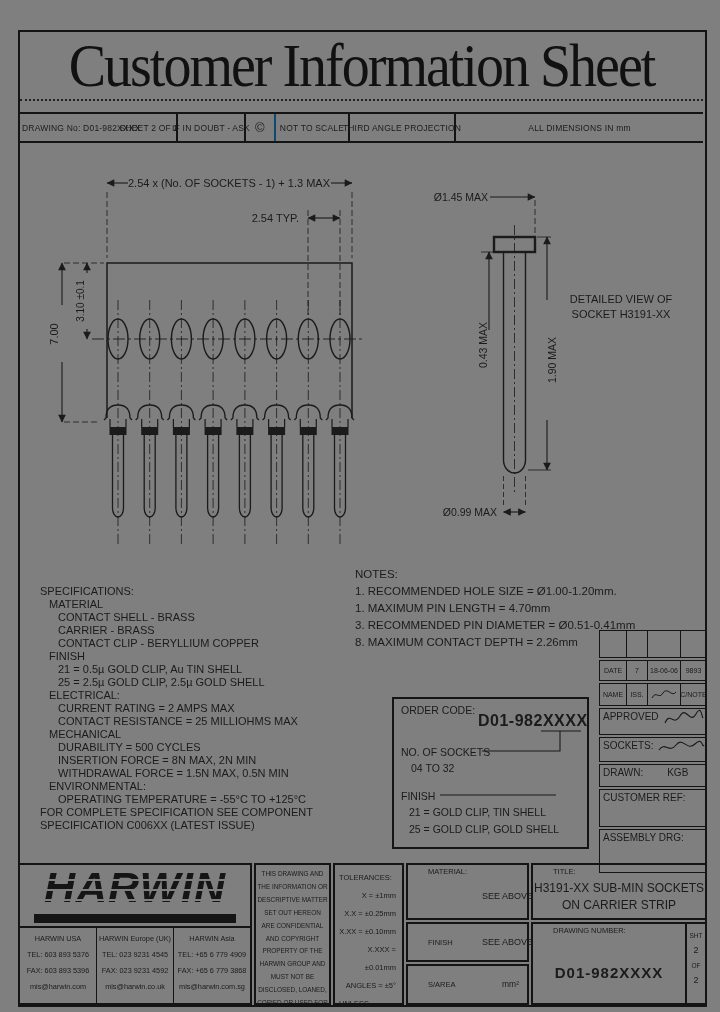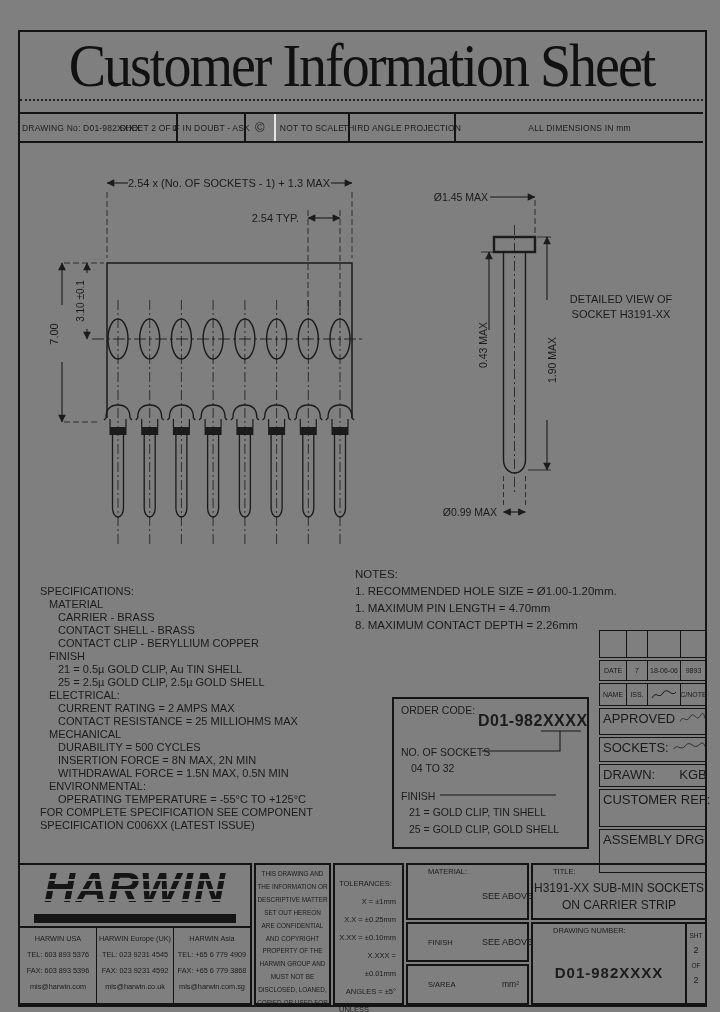--- a/index.html
+++ b/index.html
@@ -13,49 +13,49 @@
     transform:scaleY(1.1);transform-origin:top;color:#111;}
   .dotline{position:absolute;left:20px;top:99px;width:683px;border-top:2px dotted #222;}
   
   .hdr{position:absolute;left:18px;top:112px;width:685px;height:27px;display:flex;
        border-top:2px solid #141414;border-bottom:2px solid #141414;align-items:stretch;}
   .hdr>div{display:flex;align-items:center;justify-content:center;font-size:8.5px;letter-spacing:.2px;white-space:nowrap;}
   .hc1{width:100px;justify-content:flex-start!important;padding-left:4px;}
   .hc2{width:54px;}
   .hc3{width:66px;border-left:2px solid #141414;}
   .hc4{width:28px;border-left:2px solid #141414;font-size:13px!important;}
-  .hc5{width:72px;border-left:2px solid #e5e5e5;text-align:center;}
+  .hc5{width:72px;border-left:2px solid #0c4a6e;text-align:center;}
   .hc6{width:104px;border-left:2px solid #141414;}
   .hc7{flex:1;border-left:2px solid #141414;}
   
   .specs{position:absolute;left:40px;top:585px;width:330px;font-size:11px;line-height:13px;white-space:nowrap;}
   .specs .i1{padding-left:9px;} .specs .i2{padding-left:18px;}
   .notes{position:absolute;left:355px;top:566px;width:335px;font-size:11.5px;line-height:17px;white-space:nowrap;}
   
   .order{position:absolute;left:392px;top:697px;width:193px;height:148px;border:2.5px solid #141414;font-size:10.5px;}
   .order .lbl{position:absolute;white-space:nowrap;}
   .oc-code{position:absolute;left:84px;top:13px;font-size:16px;font-weight:bold;letter-spacing:.5px;white-space:nowrap;}
   
   .rev{position:absolute;left:599px;top:630px;width:108px;}
   .rev .row{border:1.5px solid #141414;margin-bottom:2px;display:flex;align-items:stretch;font-size:7px;}
   .rev .cell{display:flex;align-items:center;justify-content:center;border-right:1.5px solid #141414;overflow:hidden;white-space:nowrap;}
   .rev .cell:last-child{border-right:none;}
-  .rev .plain{display:block;padding:2px 3px;font-size:13px;white-space:nowrap;}
+  .rev .plain{display:block;padding:2px 3px;font-size:10px;white-space:nowrap;}
   
   .footer{position:absolute;left:18px;top:863px;width:629px;height:142px;}
   .fbox{position:absolute;border:2px solid #141414;box-sizing:border-box;}
   .logo-word{position:absolute;left:0;top:-2px;width:100%;text-align:center;font-size:43px;font-weight:bold;
      font-style:italic;letter-spacing:1px;color:#151515;transform:scaleY(1.0);white-space:nowrap;}
   .logo-stripe{position:absolute;left:12px;width:206px;height:2px;background:#7f7f7f;}
   .logo-bar{position:absolute;left:14px;top:49px;width:202px;height:9px;background:#151515;}
   .contacts{position:absolute;left:0;top:61px;width:100%;height:77px;display:flex;border-top:2px solid #141414;}
   .contacts>div{flex:1;border-left:1.5px solid #141414;text-align:center;font-size:7.3px;line-height:16px;padding-top:3px;white-space:nowrap;}
   .contacts>div:first-child{border-left:none;}
   .disc{font-size:6.4px;line-height:12.9px;text-align:center;text-transform:uppercase;padding:3px 1px;}
-  .tol{font-size:7.5px;line-height:18px;padding:10px 4px;}
+  .tol{font-size:7.5px;line-height:18px;padding:4px 4px;}
   .tol .v{text-align:right;padding-right:2px;}
   .small-lab{position:absolute;font-size:7.5px;left:4px;top:2px;margin-left:16px;}
   .see{position:absolute;width:100%;text-align:center;font-size:9px;margin-left:40px;}
   svg text{font-family:"Liberation Sans",sans-serif;}
 </style>
 </head>
 <body>
 
 <div class="sheet">
   <div class="frame"></div>
@@ -161,22 +161,22 @@
     <g stroke="#1b1b1b" stroke-width="1.1" fill="none">
       <line x1="541" y1="731" x2="581" y2="731"></line>
       <path d="M560 731 V751 H482"></path>
       <line x1="440" y1="795" x2="556" y2="795"></line>
     </g>
   </svg>
 
   <div class="specs">
     <div>SPECIFICATIONS:</div>
     <div class="i1">MATERIAL</div>
+    <div class="i2">CONTACT SHELL - BRASS</div>
     <div class="i2">CARRIER - BRASS</div>
-    <div class="i2">CONTACT SHELL - BRASS</div>
     <div class="i2">CONTACT CLIP - BERYLLIUM COPPER</div>
     <div class="i1">FINISH</div>
     <div class="i2">21 = 0.5µ GOLD CLIP, Au TIN SHELL</div>
     <div class="i2">25 = 2.5µ GOLD CLIP, 2.5µ GOLD SHELL</div>
     <div class="i1">ELECTRICAL:</div>
     <div class="i2">CURRENT RATING = 2 AMPS MAX</div>
     <div class="i2">CONTACT RESISTANCE = 25 MILLIOHMS MAX</div>
     <div class="i1">MECHANICAL</div>
     <div class="i2">DURABILITY = 500 CYCLES</div>
     <div class="i2">INSERTION FORCE = 8N MAX, 2N MIN</div>
@@ -184,20 +184,21 @@
     <div class="i1">ENVIRONMENTAL:</div>
     <div class="i2">OPERATING TEMPERATURE = -55°C TO +125°C</div>
     <div>FOR COMPLETE SPECIFICATION SEE COMPONENT</div>
     <div>SPECIFICATION C006XX (LATEST ISSUE)</div>
   </div>
 
   <div class="notes">
     <div>NOTES:</div>
     <div>1. RECOMMENDED HOLE SIZE = Ø1.00-1.20mm.</div>
     <div>1. MAXIMUM PIN LENGTH = 4.70mm</div>
+    <div>3. RECOMMENDED PIN DIAMETER = Ø0.51-0.41mm</div>
     <div>8. MAXIMUM CONTACT DEPTH = 2.26mm</div>
   </div>
 
   <div class="order">
     <div class="lbl" style="left:7px;top:5px">ORDER CODE:</div>
     <div class="oc-code">D01-982XXXX</div>
     <div class="lbl" style="left:7px;top:47px">NO. OF SOCKETS</div>
     <div class="lbl" style="left:17px;top:63px">04 TO 32</div>
     <div class="lbl" style="left:7px;top:91px">FINISH</div>
     <div class="lbl" style="left:15px;top:107px">21 = GOLD CLIP, TIN SHELL</div>

